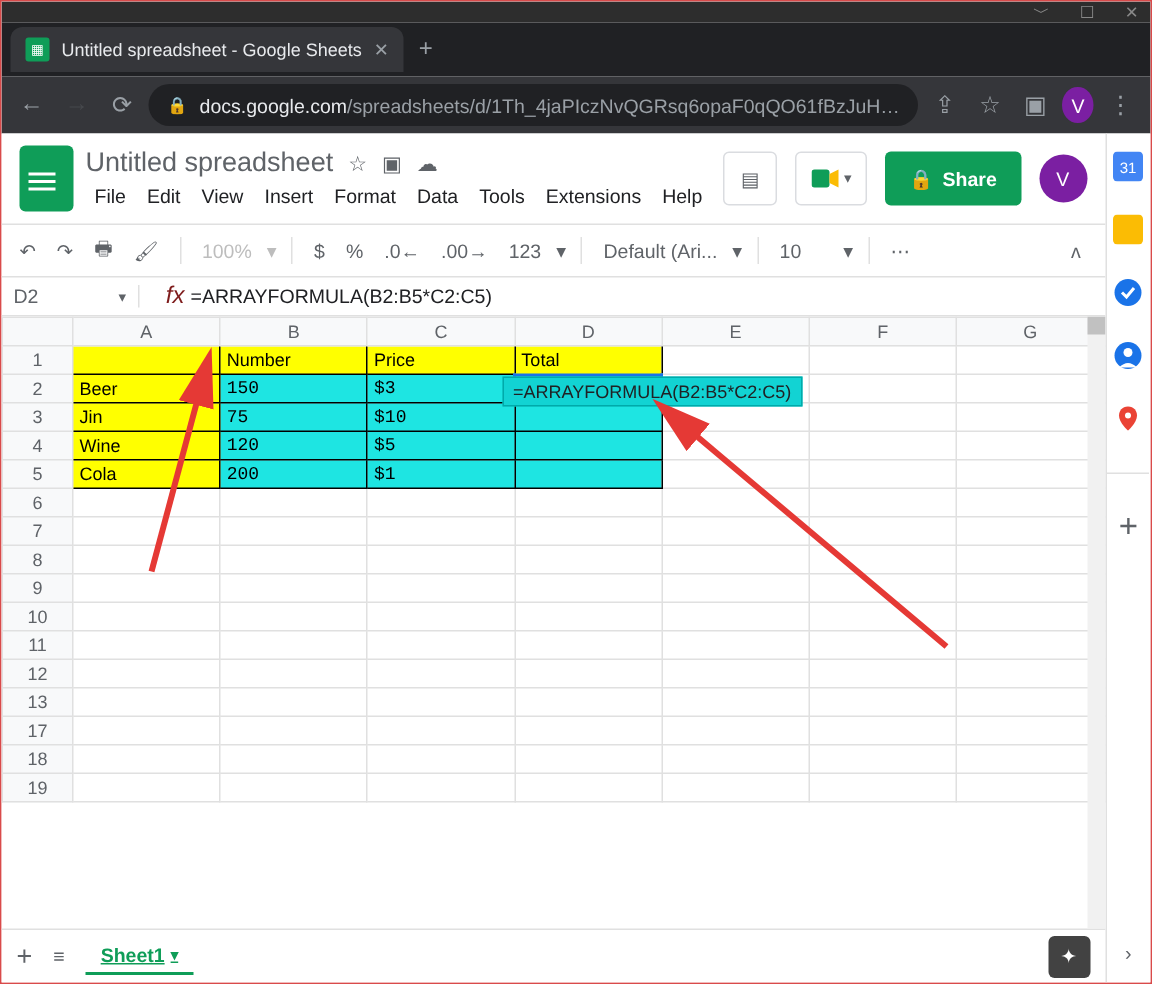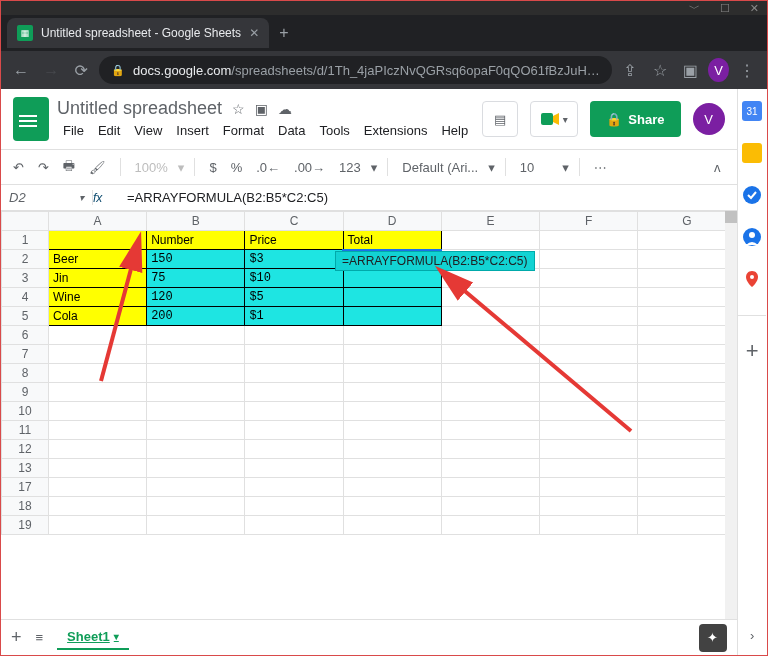--- a/index.html
+++ b/index.html
@@ -40,22 +40,22 @@
   .sharebtn { height: 36px; background: #0f9d58; color: #fff; border-radius: 4px; padding: 0 16px; display: flex; align-items: center; gap: 6px; font-weight: bold; font-size: 13px; }
   .avatar { width: 32px; height: 32px; border-radius: 50%; background: #7b1fa2; color: #fff; display: flex; align-items: center; justify-content: center; }
   
   .toolbar { height: 36px; border-top: 1px solid #e0e0e0; border-bottom: 1px solid #e0e0e0; display: flex; align-items: center; padding: 0 8px; gap: 6px; color: #5f6368; font-size: 13px; }
   .toolbar .sep { width: 1px; height: 18px; background: #e0e0e0; margin: 0 4px; }
   .toolbar .faded { color: #bdbdbd; }
   .toolbar .tbtn { padding: 2px 4px; }
   .chev { margin-left: auto; margin-right: 8px; }
   
   .formulabar { height: 26px; border-bottom: 1px solid #e0e0e0; display: flex; align-items: center; }
-  .namebox { width: 92px; padding: 0 8px; color: #5f6368; display: flex; align-items: center; justify-content: space-between; border-right: 1px solid #e0e0e0; font-size: 13px; font-style: italic; }
-  .fx { width: 30px; text-align: left; font-style: italic; color: #0c4a6e; font-size: 12px; }
+  .namebox { width: 92px; padding: 0 8px; color: #5f6368; display: flex; align-items: center; justify-content: space-between; border-right: 1px solid #e0e0e0; font-size: 13px; }
+  .fx { width: 30px; text-align: right; font-style: italic; color: #7f1d1d; font-size: 16px; }
   .formula-input { flex: 1; padding: 0 4px; font-size: 13px; color: #202124; }
   
   .gridwrap { flex: 1; overflow: hidden; position: relative; }
   .grid { border-collapse: collapse; width: 100%; }
   .grid th, .grid td { border: 1px solid #e0e0e0; height: 19px; padding: 0 4px; font-size: 12px; text-align: left; vertical-align: middle; }
   .grid th { background: #f8f9fa; color: #5f6368; font-weight: normal; text-align: center; }
   .grid th.corner { width: 44px; background: #f8f9fa; }
   .grid td.rowhead { background: #f8f9fa; color: #5f6368; text-align: center; width: 44px; }
   .grid th.col-A { width: 92px; }
   .grid th.col-B, .grid th.col-C, .grid th.col-D, .grid th.col-E, .grid th.col-F { width: 92px; }

